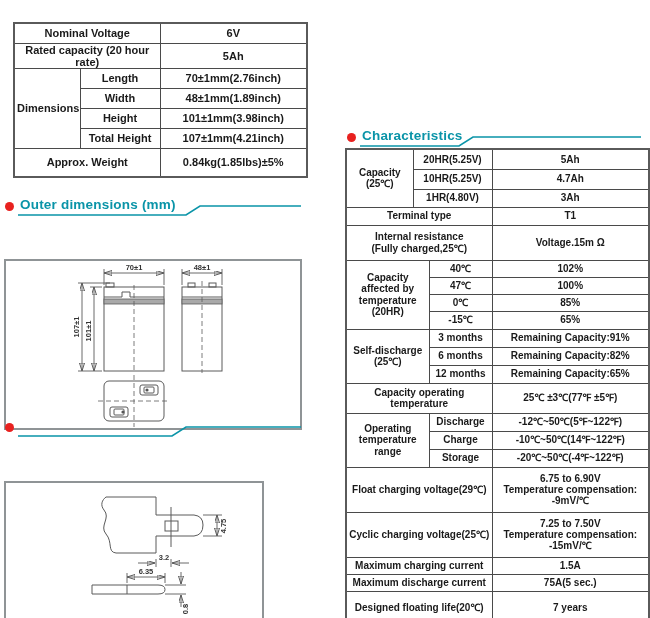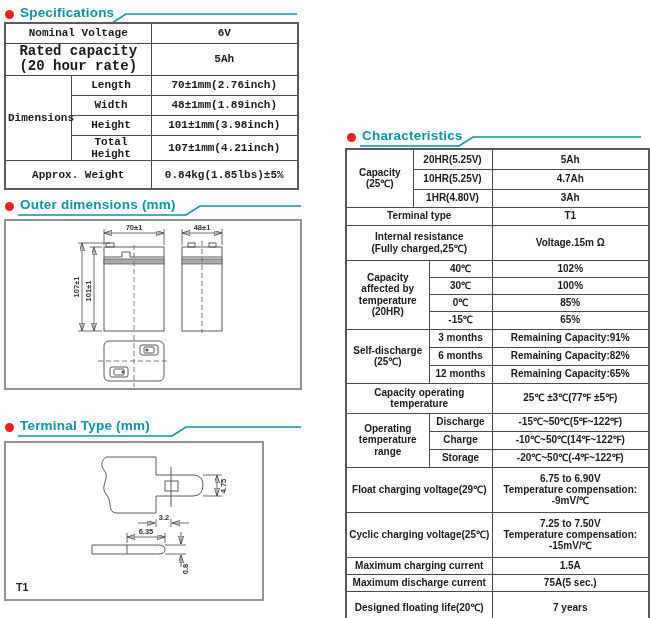--- a/index.html
+++ b/index.html
@@ -11,48 +11,41 @@
   .sec-header { position:absolute; height:22px; }
   .bullet { position:absolute; left:5px; top:6px; width:9px; height:9px; border-radius:50%; background:#e8211f; }
   .sec-title { position:absolute; left:20px; top:1px; font-size:13.5px; font-weight:bold; color:#0a94a8; white-space:nowrap; letter-spacing:.2px; }
   .sec-rule { position:absolute; left:0; top:0; }
   .sec-rule polyline { fill:none; stroke:#0a94a8; stroke-width:1.6; }
 
   
   table.tbl { position:absolute; border-collapse:collapse; table-layout:fixed; background:#fff; }
   table.tbl td { border:1px solid #4a4a4a; text-align:center; vertical-align:middle; font-weight:bold; line-height:1.12; padding:0 2px; }
   table.tbl { border:2px solid #5a5a5a; }
-  .spec-tbl { left:4px; top:22px; width:293px; font-size:11px;font-family:Liberation Mono, monospace; }
+  .spec-tbl { left:13px; top:22px; width:293px; font-size:11px; }
   .char-tbl { left:345px; top:148px; width:303px; font-size:10px; }
   td.left { text-align:left; padding-left:7px; }
   td .ln { display:block; }
-  .fs10 { font-size:14px; }
+  .fs10 { font-size:11px; }
 
   
-  .draw-box { position:absolute; border:2px solid #8f9496; background:#fff; }
+  .draw-box { position:absolute; border:2px solid #8f9496; background:#fff;margin-top:40px; }
   .dwg text { font-size:7.5px; font-weight:bold; fill:#333; font-family:"Liberation Sans", sans-serif; }
   .dwg .t1-label { font-size:10.5px; fill:#222; }
   .dwg line, .dwg path, .dwg rect.o, .dwg polyline { stroke:#5a5a5a; fill:none; stroke-width:1; }
   .dwg .dim { stroke:#5a5a5a; stroke-width:0.9; }
   .dwg .dash { stroke-dasharray:5 3; stroke-width:0.8; }
   .dwg .band { fill:#a9a9a9; stroke:#5a5a5a; stroke-width:0.8; }
   .dwg .dot { fill:#555; stroke:none; }
 </style>
 </head>
 <body>
 
 <div class="page">
 
-  <div class="sec-header" style="left:0; top:4; top:4px; width:300px;">
-    <svg class="sec-rule" width="300" height="22">
-      <polyline points="18,19 112,19 126,10 297,10"></polyline>
-    </svg>
-    <span class="bullet"></span>
-    <span class="sec-title">Specifications</span>
-  </div>
 
   <table class="tbl spec-tbl">
     <colgroup>
         <col style="width:66px">
         <col style="width:80px">
         <col style="width:147px">
       </colgroup>
     <tbody>
         <tr style="height:20px">
       <td colspan="2">Nominal Voltage</td>
@@ -143,21 +136,20 @@
       <rect class="o" x="108" y="148" width="10" height="6" rx="1"></rect>
       <circle class="dot" cx="117" cy="151" r="1.6"></circle>
     </svg>
   </div>
 
   <div class="sec-header" style="left:0; top:417px; width:304px;">
     <svg class="sec-rule" width="304" height="22">
       <polyline points="18,19 172,19 186,10 301,10"></polyline>
     </svg>
     <span class="bullet"></span>
-    <span class="sec-title">Terminal Type (mm)</span>
   </div>
 
   <div class="draw-box" style="left:4px; top:441px; width:260px; height:160px;">
     <svg class="dwg" width="294" height="156" viewBox="0 0 294 156">
       <defs>
         <marker id="ar2" markerWidth="9" markerHeight="6" refX="8" refY="2.5" orient="auto-start-reverse" markerUnits="userSpaceOnUse">
           <path d="M0,0 L8,2.5 L0,5 Z" fill="#555" stroke="none"></path>
         </marker>
       </defs>
 
@@ -245,21 +237,21 @@
       <td colspan="2" rowspan="4">
         <span class="ln">Capacity</span>
         <span class="ln">affected by</span>
         <span class="ln">temperature</span>
         <span class="ln">(20HR)</span>
       </td>
       <td>40℃</td>
       <td>102%</td>
     </tr>
     <tr style="height:17px">
-      <td>30℃</td>
+      <td>47℃</td>
       <td>100%</td>
     </tr>
     <tr style="height:17px">
       <td>0℃</td>
       <td>85%</td>
     </tr>
     <tr style="height:18px">
       <td>-15℃</td>
       <td>65%</td>
     </tr>
@@ -289,21 +281,21 @@
       <td>25℃ ±3℃(77℉ ±5℉)</td>
     </tr>
 
     <tr style="height:18px">
       <td colspan="2" rowspan="3">
         <span class="ln">Operating</span>
         <span class="ln">temperature</span>
         <span class="ln">range</span>
       </td>
       <td>Discharge</td>
-      <td>-15℃~50℃(5℉~122℉)</td>
+      <td>-12℃~50℃(5℉~122℉)</td>
     </tr>
     <tr style="height:18px">
       <td>Charge</td>
       <td>-10℃~50℃(14℉~122℉)</td>
     </tr>
     <tr style="height:18px">
       <td>Storage</td>
       <td>-20℃~50℃(-4℉~122℉)</td>
     </tr>
 

